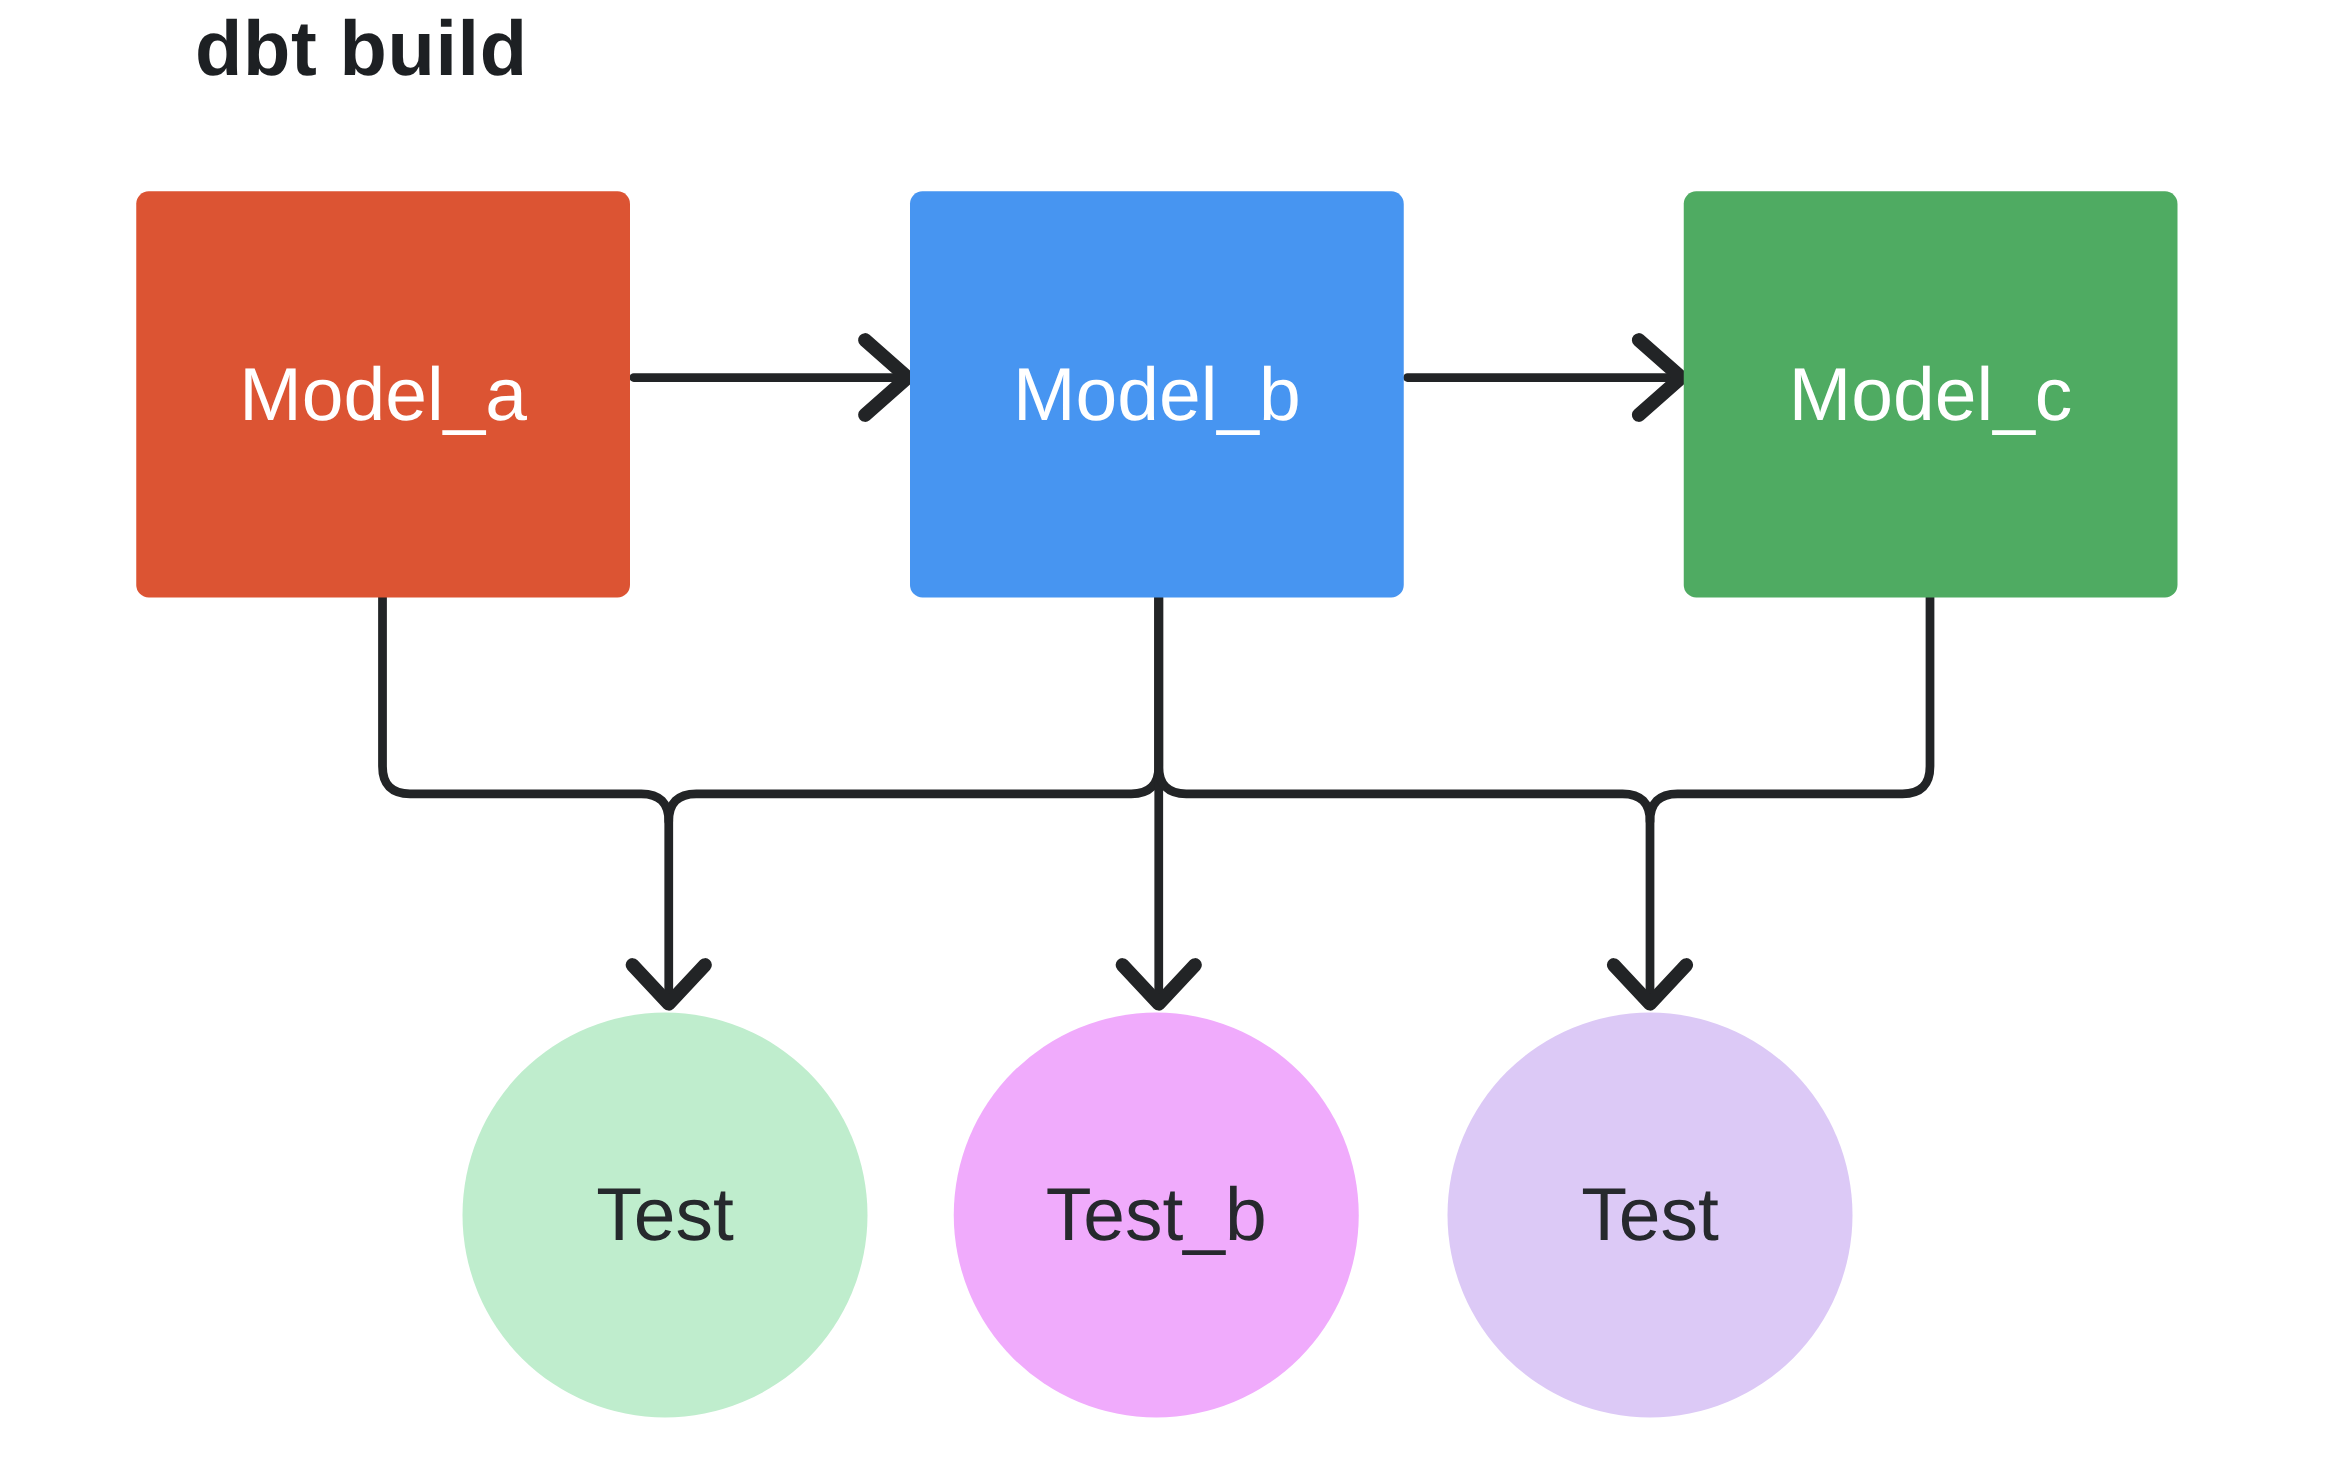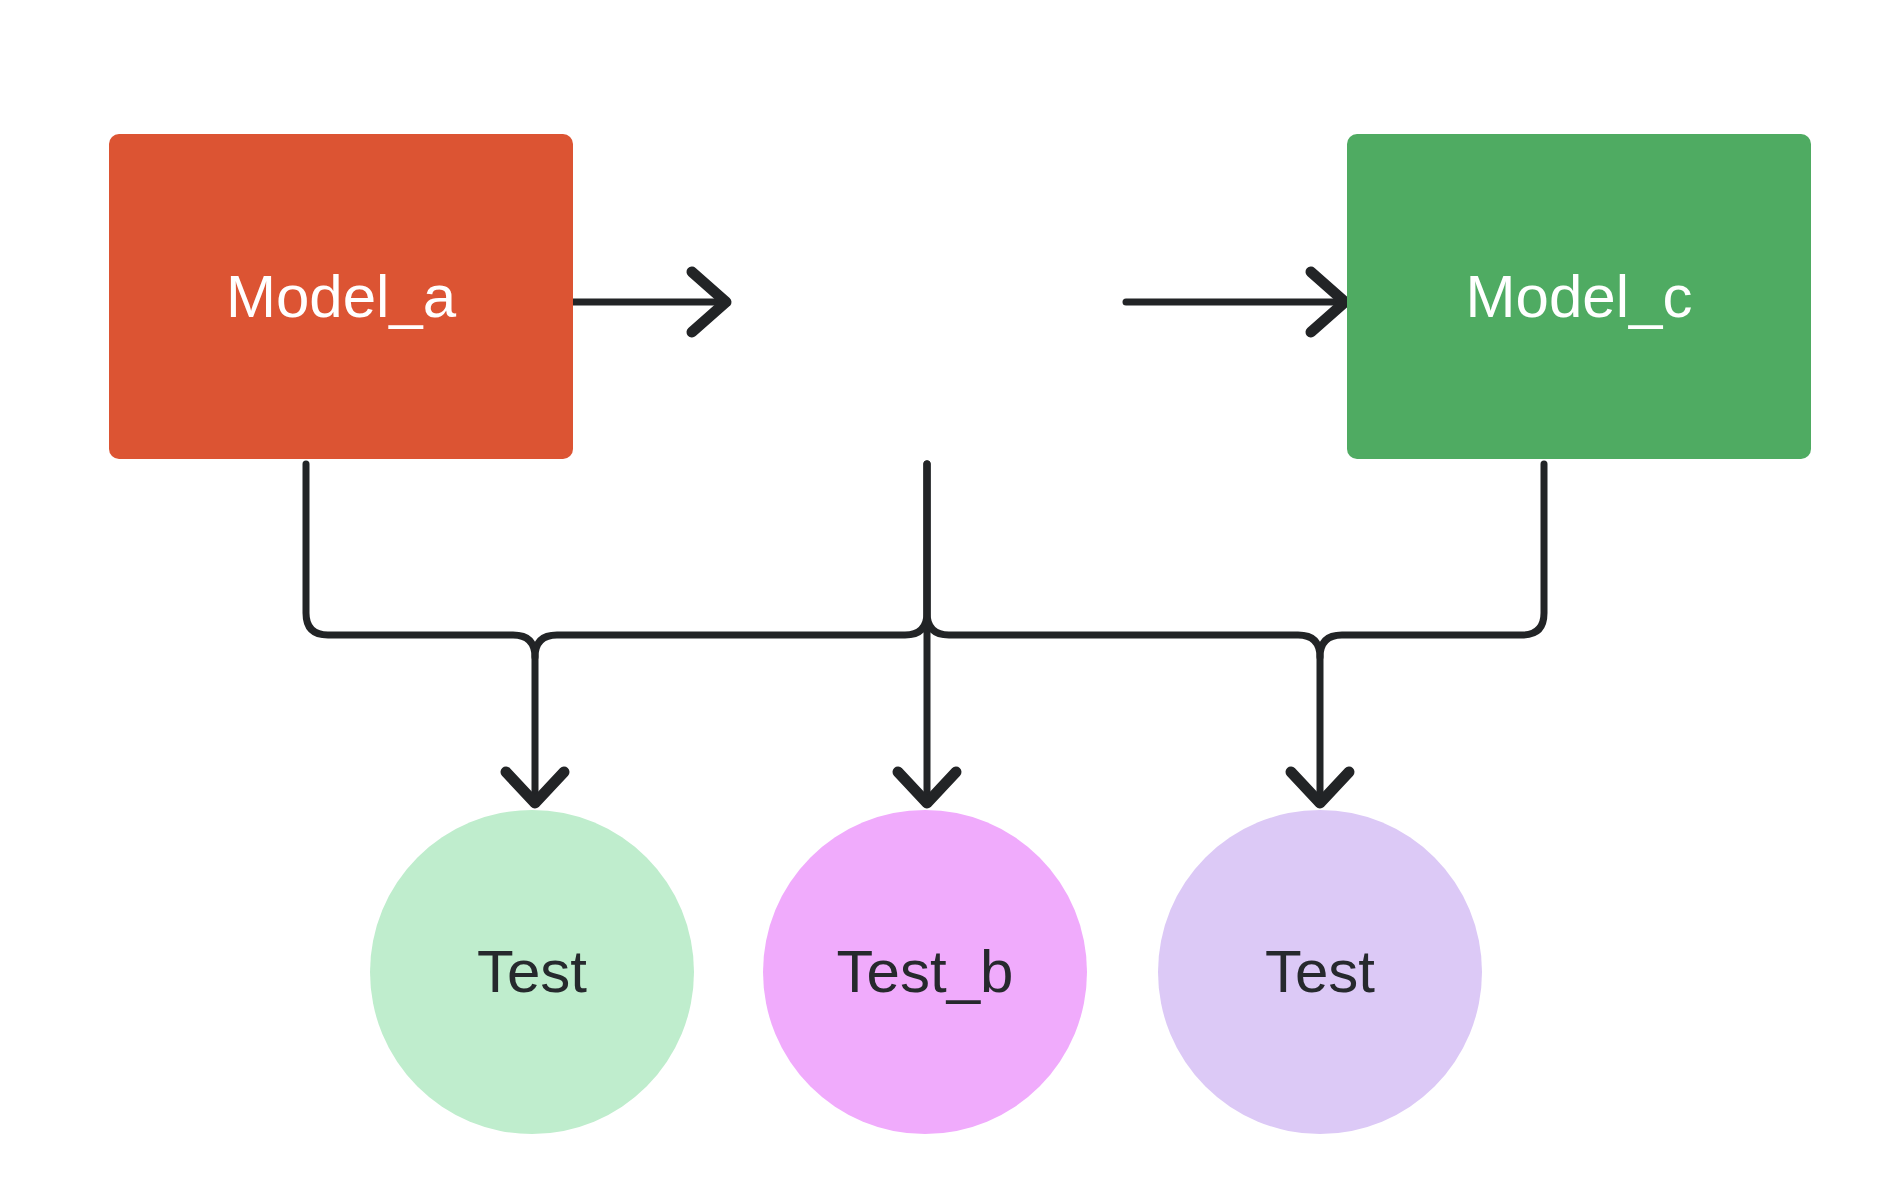--- a/index.html
+++ b/index.html
@@ -33,22 +33,22 @@
     height: 1186px;
   }
   .node {
     position: absolute;
     display: flex;
     align-items: center;
     justify-content: center;
     text-align: center;
   }
   .model-box {
-    top: 134px;
-    width: 464px;
+    top: 153px;
+    width: 395px;
     height: 325px;
     border-radius: 10px;
     color: #ffffff;
     font-size: 60px;
     font-weight: 500;
   }
   .model-a { left: 109px; }
   .model-b { left: 728px; }
   .model-c { left: 1347px; justify-content: center; }
   .test-circle {
@@ -65,20 +65,21 @@
   .test-ab { left: 370px; }
   .test-b  { left: 763px; }
   .test-bc { left: 1158px; }
   .node span { display: block; }
 </style>
 </head>
 <body>
 
 <div class="canvas">
 
+  <div class="diagram-title">dbt build</div>
 
   <svg class="wires" viewBox="0 0 1880 1186" xmlns="http://www.w3.org/2000/svg">
     <g fill="none" stroke="#222426" stroke-linecap="round" stroke-linejoin="round">
 
       <path stroke-width="7" d="M 507 302 H 716"></path>
       <path stroke-width="11" d="M 692 272 L 726 302 L 692 332"></path>
 
       <path stroke-width="7" d="M 1126 302 H 1335"></path>
       <path stroke-width="11" d="M 1311 272 L 1345 302 L 1311 332"></path>
 
@@ -95,20 +96,23 @@
       <path stroke-width="11" d="M 506 772 L 535 803 L 564 772"></path>
       <path stroke-width="11" d="M 898 772 L 927 803 L 956 772"></path>
       <path stroke-width="11" d="M 1291 772 L 1320 803 L 1349 772"></path>
     </g>
   </svg>
 
   <div class="node model-box model-a" style="background: rgb(220, 84, 51);">
     <span>Model_a</span>
   </div>
 
+  <div class="node model-box model-b" style="background: rgb(71, 149, 241);">
+    <span>Model_b</span>
+  </div>
 
   <div class="node model-box model-c" style="background: rgb(79, 171, 98);">
     <span>Model_c</span>
   </div>
 
   <div class="node test-circle test-ab" style="background: rgb(191, 237, 205);">
     <span>Test</span>
   </div>
 
   <div class="node test-circle test-b" style="background: #f0abfc;">

